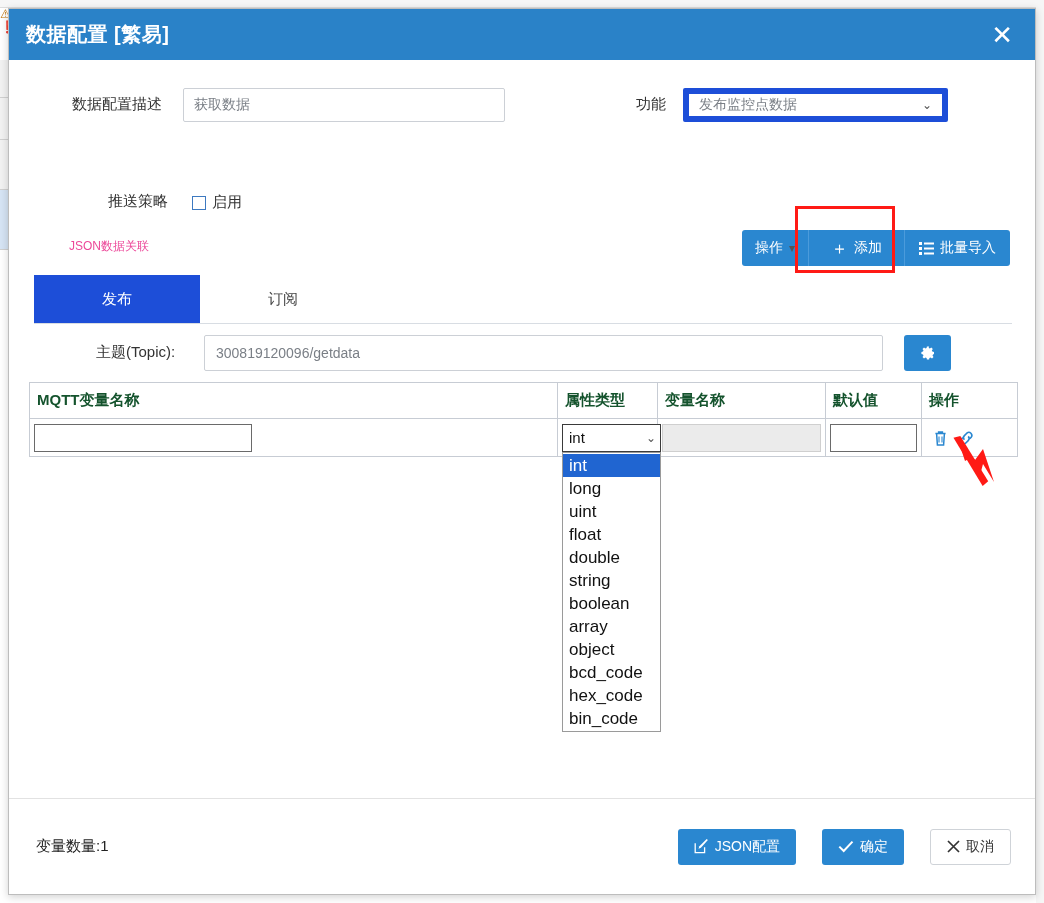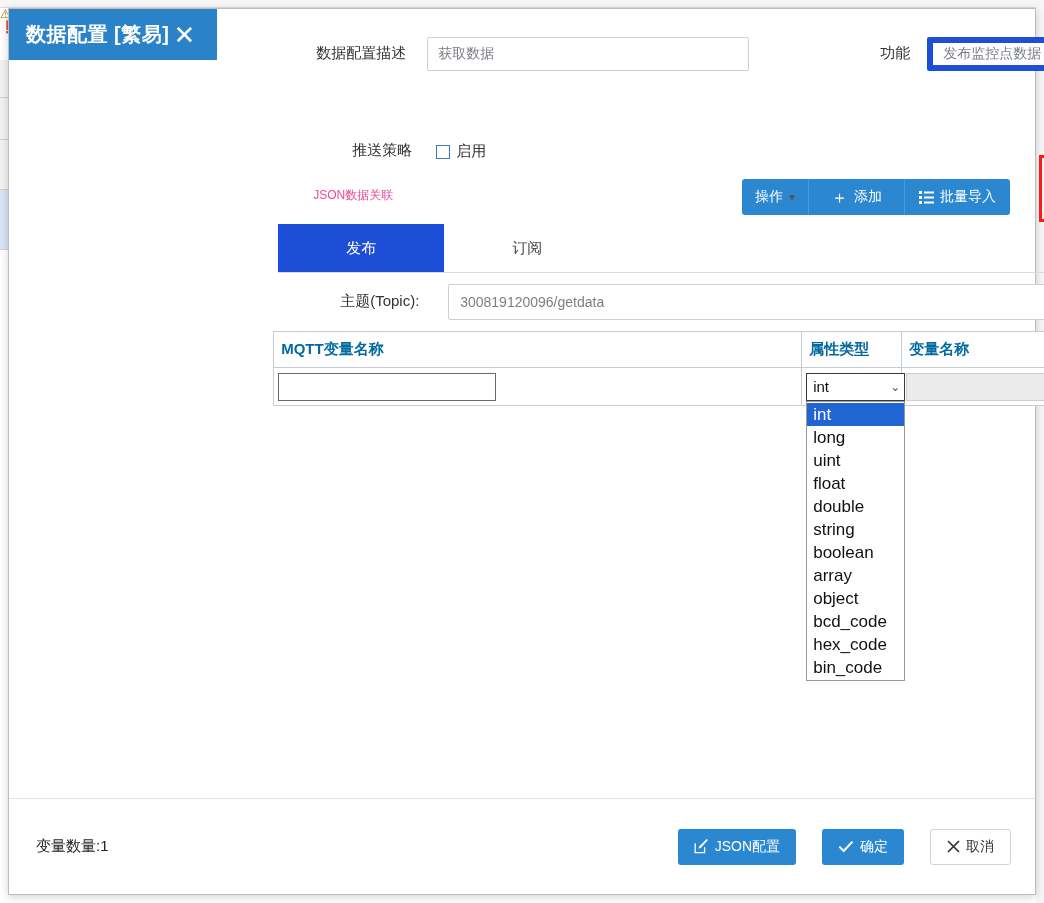--- a/index.html
+++ b/index.html
@@ -59,20 +59,21 @@
   #dialog {
     position: absolute;
     left: 8px; top: 8px;
     width: 1028px;
     height: 887px;
     background: #ffffff;
     border: 1px solid #bdbdbd;
     box-sizing: border-box;
     box-shadow: 0 2px 8px rgba(0,0,0,.18);
     display: flex;
+    flex-direction: column;
   }
 
   
   #dlg-header {
     height: 51px;
     background: #2a82c8;
     color: #ffffff;
     display: flex;
     align-items: center;
     justify-content: space-between;
@@ -95,21 +96,20 @@
     padding: 2px 4px;
     font-family: "DejaVu Sans", sans-serif;
   }
 
   
   #dlg-body {
     flex: 1 1 auto;
     position: relative;
     padding: 9px;
     overflow: visible;
-    margin-left: 36px;
   }
 
   
   .form-row1 {
     position: absolute;
     left: 0; top: 28px;
     width: 100%;
     height: 34px;
   }
   .lbl {
@@ -326,21 +326,21 @@
   #tbl th, #tbl td {
     border: 1px solid #c7ccd4;
     padding: 0;
     box-sizing: border-box;
   }
   #tbl th {
     height: 36px;
     text-align: left;
     font-size: 15px;
     font-weight: bold;
-    color: #0369a1;
+    color: #14532d;
     padding: 0 7px;
     background: #ffffff;
   }
   #tbl td {
     height: 38px;
     background: #ffffff;
     padding: 0 4px;
     vertical-align: middle;
   }
   .cell-input {

